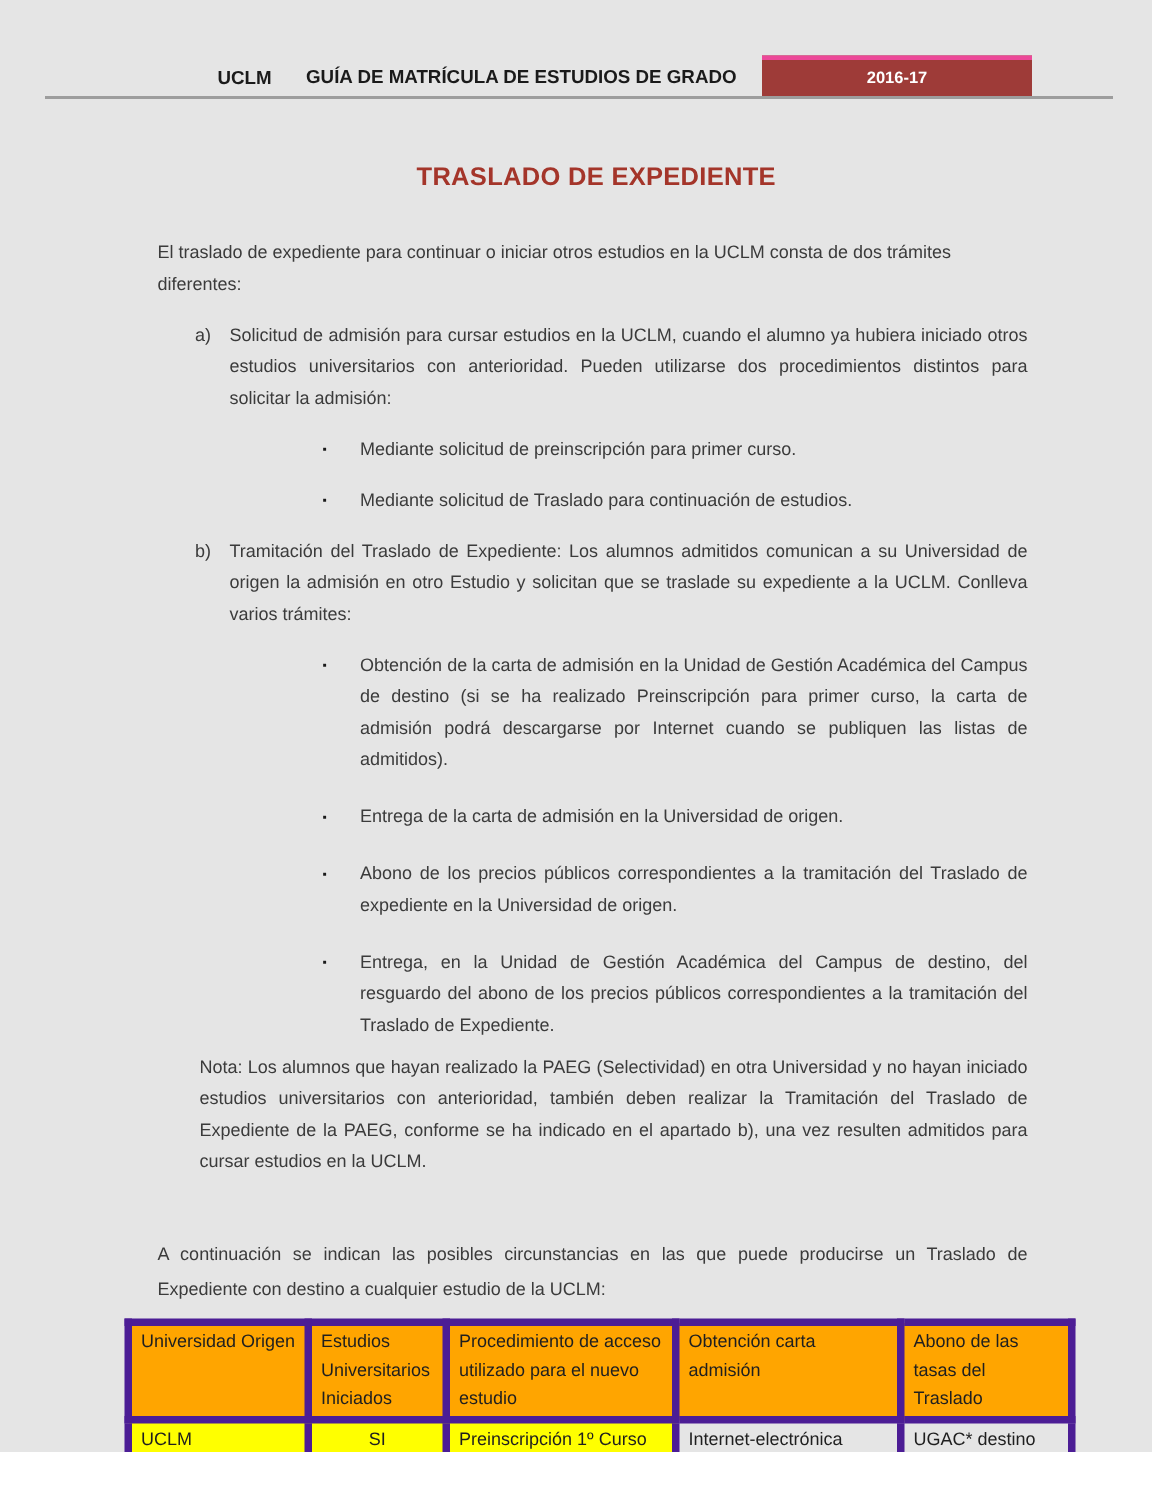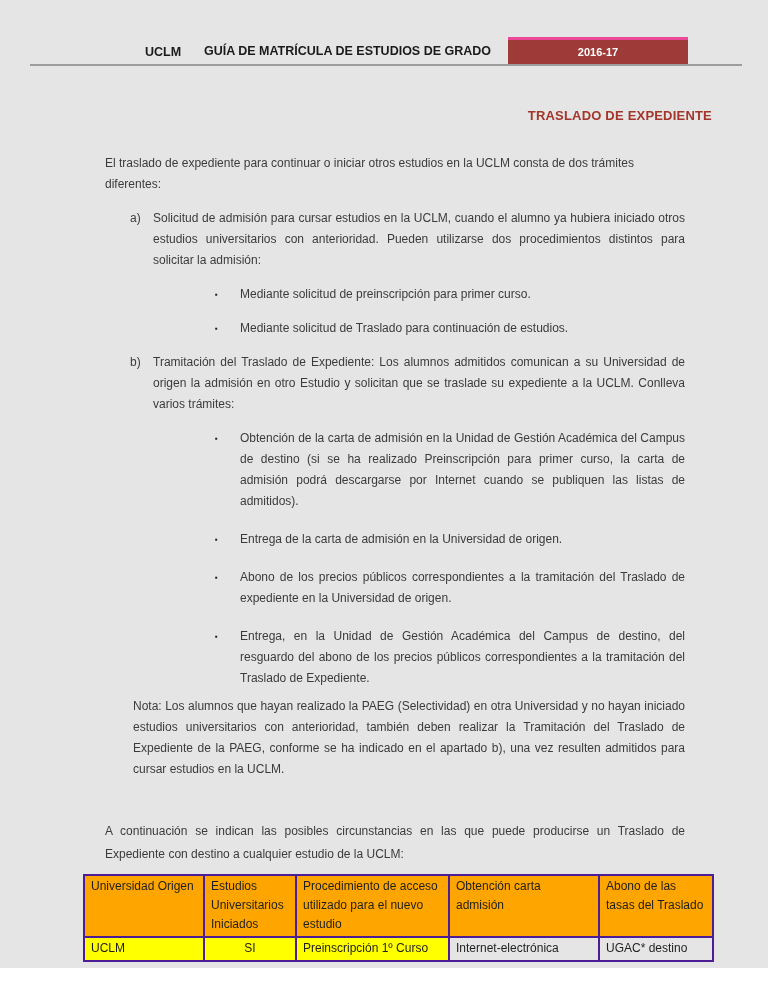--- a/index.html
+++ b/index.html
@@ -12,39 +12,39 @@
   .hdr-rule{position:absolute;left:30px;top:64px;width:712px;border-top:2px solid #9d9d9d;}
   .hdr-brand{position:absolute;left:145px;top:45px;font-size:12.5px;font-weight:bold;color:#1a1a1a;}
   .hdr-title{position:absolute;left:204px;top:44px;font-size:12.5px;font-weight:bold;color:#1a1a1a;}
   .hdr-badge{
     position:absolute;left:508px;top:37px;width:180px;height:24px;
     background:#9e3b38;border-top:3px solid #ec4899;
     color:#ffffff;font-size:11px;text-align:center;line-height:24px;font-weight:bold;
   }
   
   .content{position:absolute;top:70px;left:0;width:768px;padding:0 56px 0 83px;box-sizing:border-box;}
-  .doc-title{margin:38px 0 0 0;text-align:right;font-size:13px;font-weight:bold;color:#a4352a;letter-spacing:.2px;}
+  .doc-title{margin:38px 0 0 0;text-align:center;font-size:17px;font-weight:bold;color:#a4352a;letter-spacing:.2px;}
   .sec{margin:30px 0 0 22px;font-size:12px;font-weight:bold;color:#7f7f7f;letter-spacing:.4px;}
   .sec .num{margin-right:14px;}
   .txt{margin-left:22px;margin-right:27px;}
   p{margin:0;font-size:12px;line-height:21px;}
   .just{text-align:justify;}
   .intro{margin-top:30px;}
   .alpha{display:flex;margin:13px 27px 0 47px;}
   .alpha .lbl{flex:0 0 23px;font-size:12px;line-height:21px;}
   .alpha p{flex:1;}
   .bul{display:flex;margin:13px 27px 0 132px;}
   .bul .glyph{flex:0 0 25px;font-size:8px;line-height:21px;color:#1a1a1a;}
   .bul p{flex:1;}
   .bul.tight{margin-top:17px;}
   .nota{margin:7px 27px 0 50px;}
   .tbl-intro{margin-top:40px;line-height:22.5px;}
   
   table{border-collapse:collapse;width:629px;margin-top:9px;table-layout:fixed;}
-  th,td{border:2px solid #4c1d95;padding:1px 6px 2px 6px;font-size:12px;line-height:19px;
+  th,td{border:5px solid #4c1d95;padding:1px 6px 2px 6px;font-size:12px;line-height:19px;
         font-weight:normal;text-align:left;vertical-align:top;color:#1f1f1f;}
   th{background:#ffa500;}
   td.hl{background:#ffff00;}
   td.ctr{text-align:center;}
   col.c1{width:120px;}col.c2{width:92px;}col.c3{width:153px;}col.c4{width:150px;}col.c5{width:114px;}
   .footer-mark{position:absolute;left:75px;top:984px;width:32px;height:10px;background:#203864;}
 </style>
 </head>
 <body>
 

